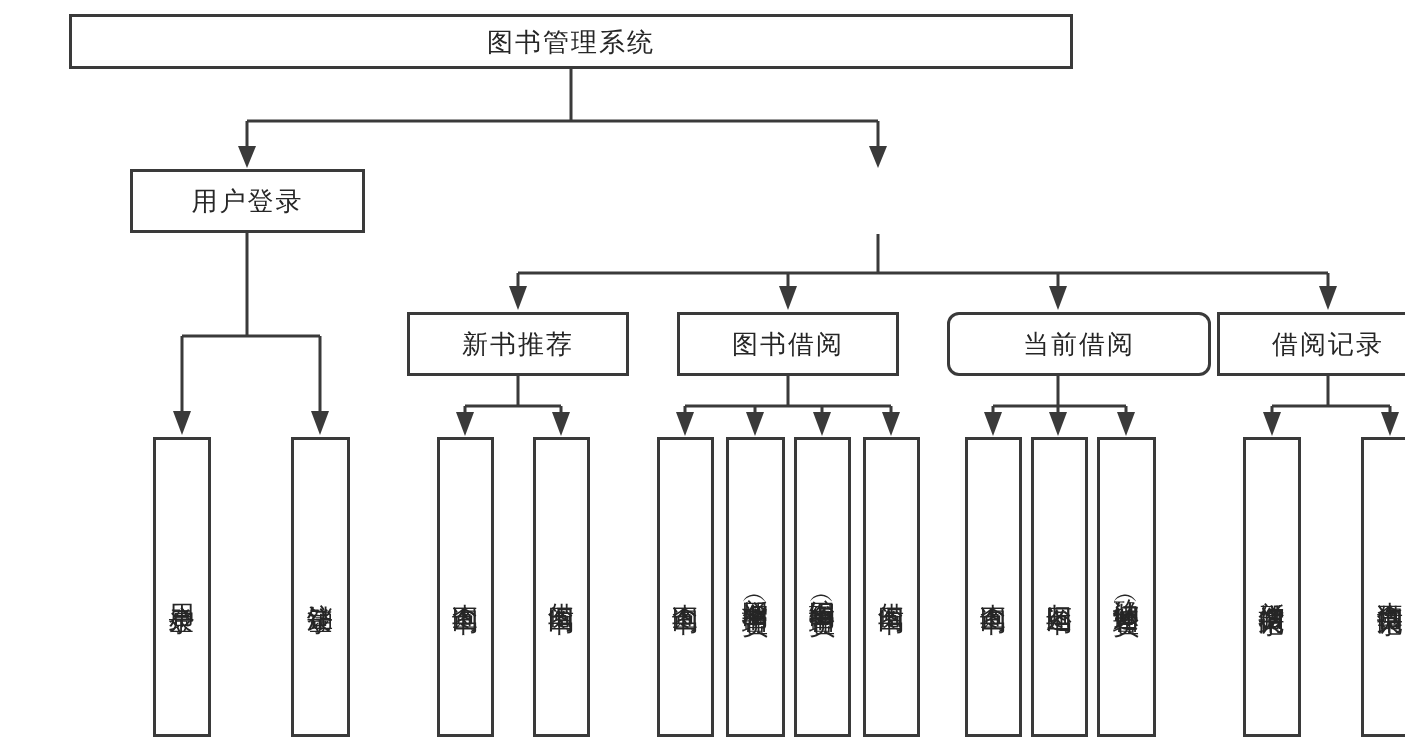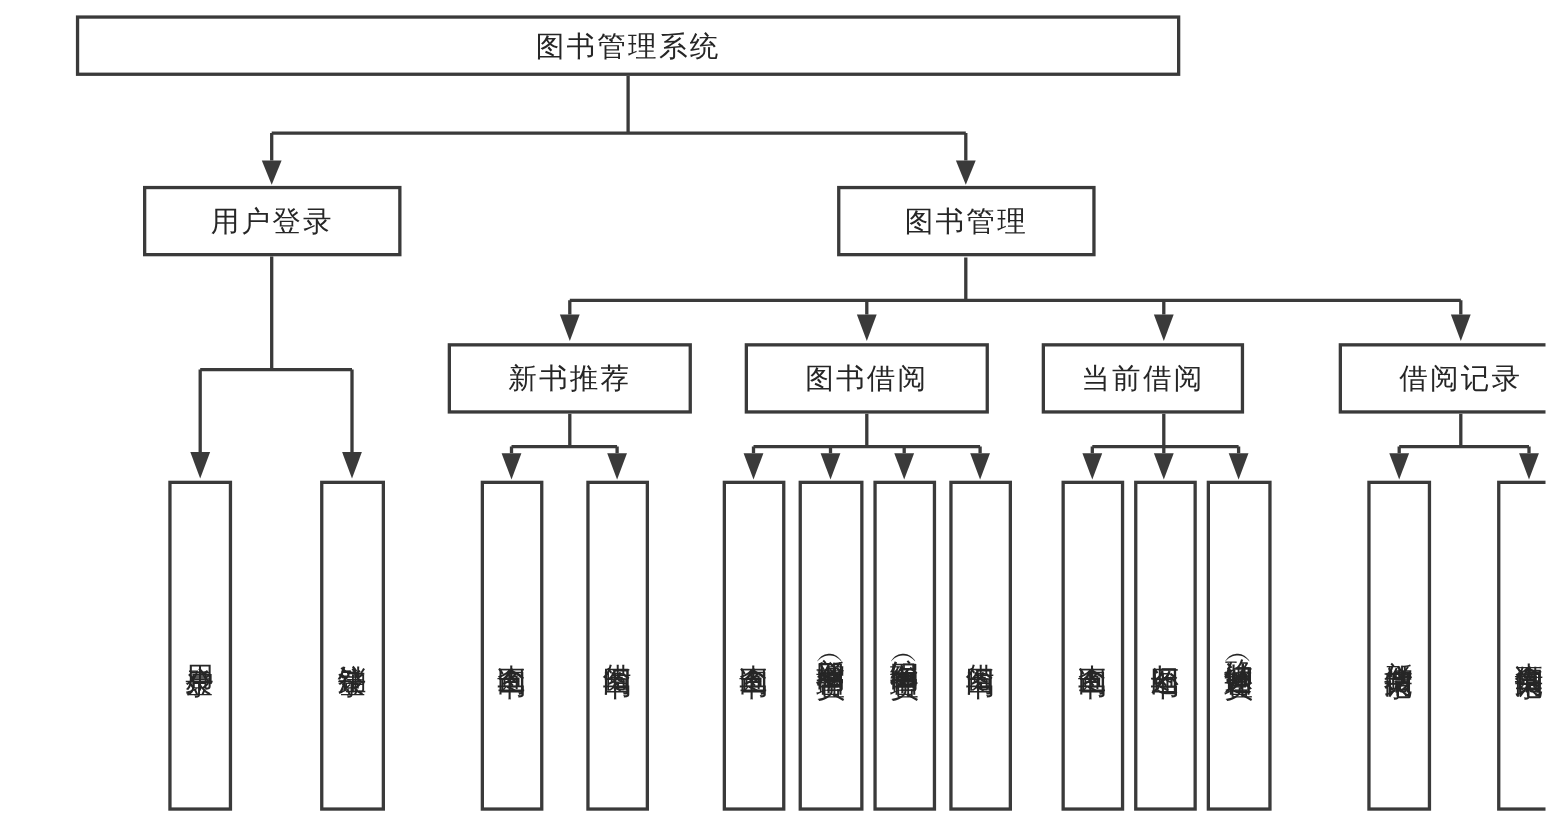--- a/index.html
+++ b/index.html
@@ -102,25 +102,24 @@
     <g>
       <path d="M1280 376 V406 M1224 406 H1342 M1224 406 V412 M1342 406 V412"></path>
       <polygon points="1215,412 1233,412 1224,436"></polygon>
       <polygon points="1333,412 1351,412 1342,436"></polygon>
     </g>
   </svg>
 
   <div class="node hnode" style="left:21px;top:14px;width:1004px;height:55px;">图书管理系统</div>
 
   <div class="node hnode" style="left:82px;top:169px;width:235px;height:64px;">用户登录</div>
-  <div class="node hnode" style="left:713px;top:169px;width:235px;height:64px;">图书管理</div>
 
   <div class="node hnode" style="left:359px;top:312px;width:222px;height:64px;">新书推荐</div>
   <div class="node hnode" style="left:629px;top:312px;width:222px;height:64px;">图书借阅</div>
-  <div class="node hnode" style="left:899px;top:312px;width:184px;height:64px;">当前借阅</div>
+  <div class="node hnode" style="left:899px;top:312px;width:264px;height:64px;border-radius:12px;">当前借阅</div>
   <div class="node hnode" style="left:1169px;top:312px;width:222px;height:64px;text-align:right;">借阅记录</div>
 
   <div class="node vnode" style="left:105px;top:437px;width:58px;height:300px;">用户登录</div>
   <div class="node vnode" style="left:243px;top:437px;width:59px;height:300px;">注销登录</div>
 
   <div class="node vnode" style="left:389px;top:437px;width:57px;height:300px;">查询图书</div>
   <div class="node vnode" style="left:485px;top:437px;width:57px;height:300px;">借阅图书</div>
 
   <div class="node vnode" style="left:609px;top:437px;width:57px;height:300px;">查询图书</div>
   <div class="node vnode" style="left:678px;top:437px;width:59px;height:300px;">新增图书（管理员）</div>

